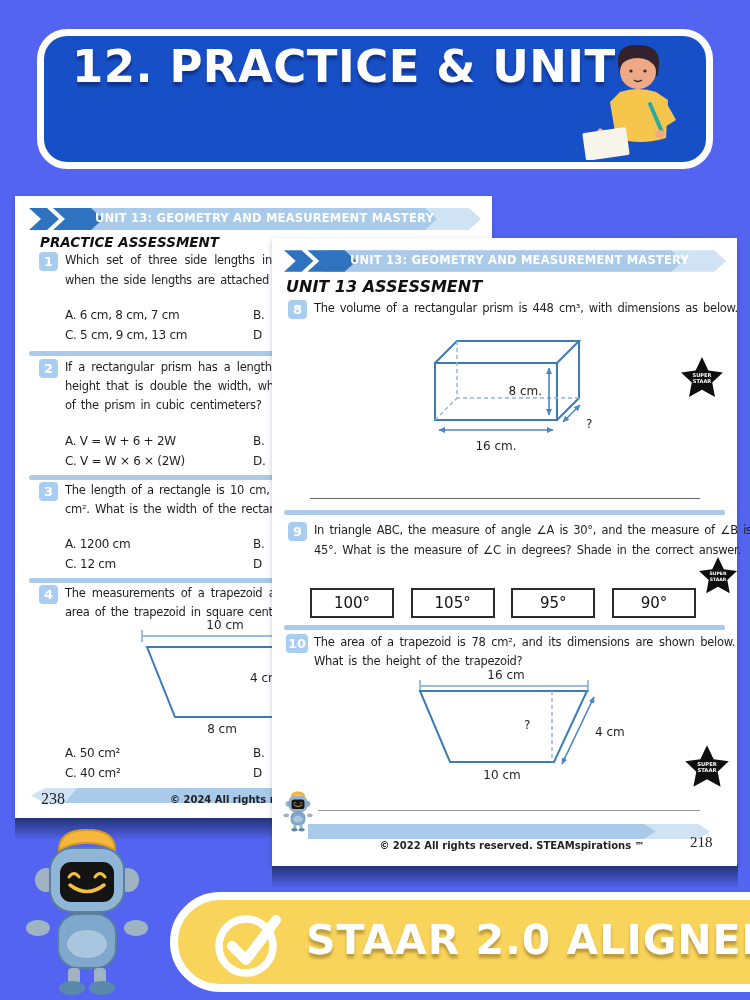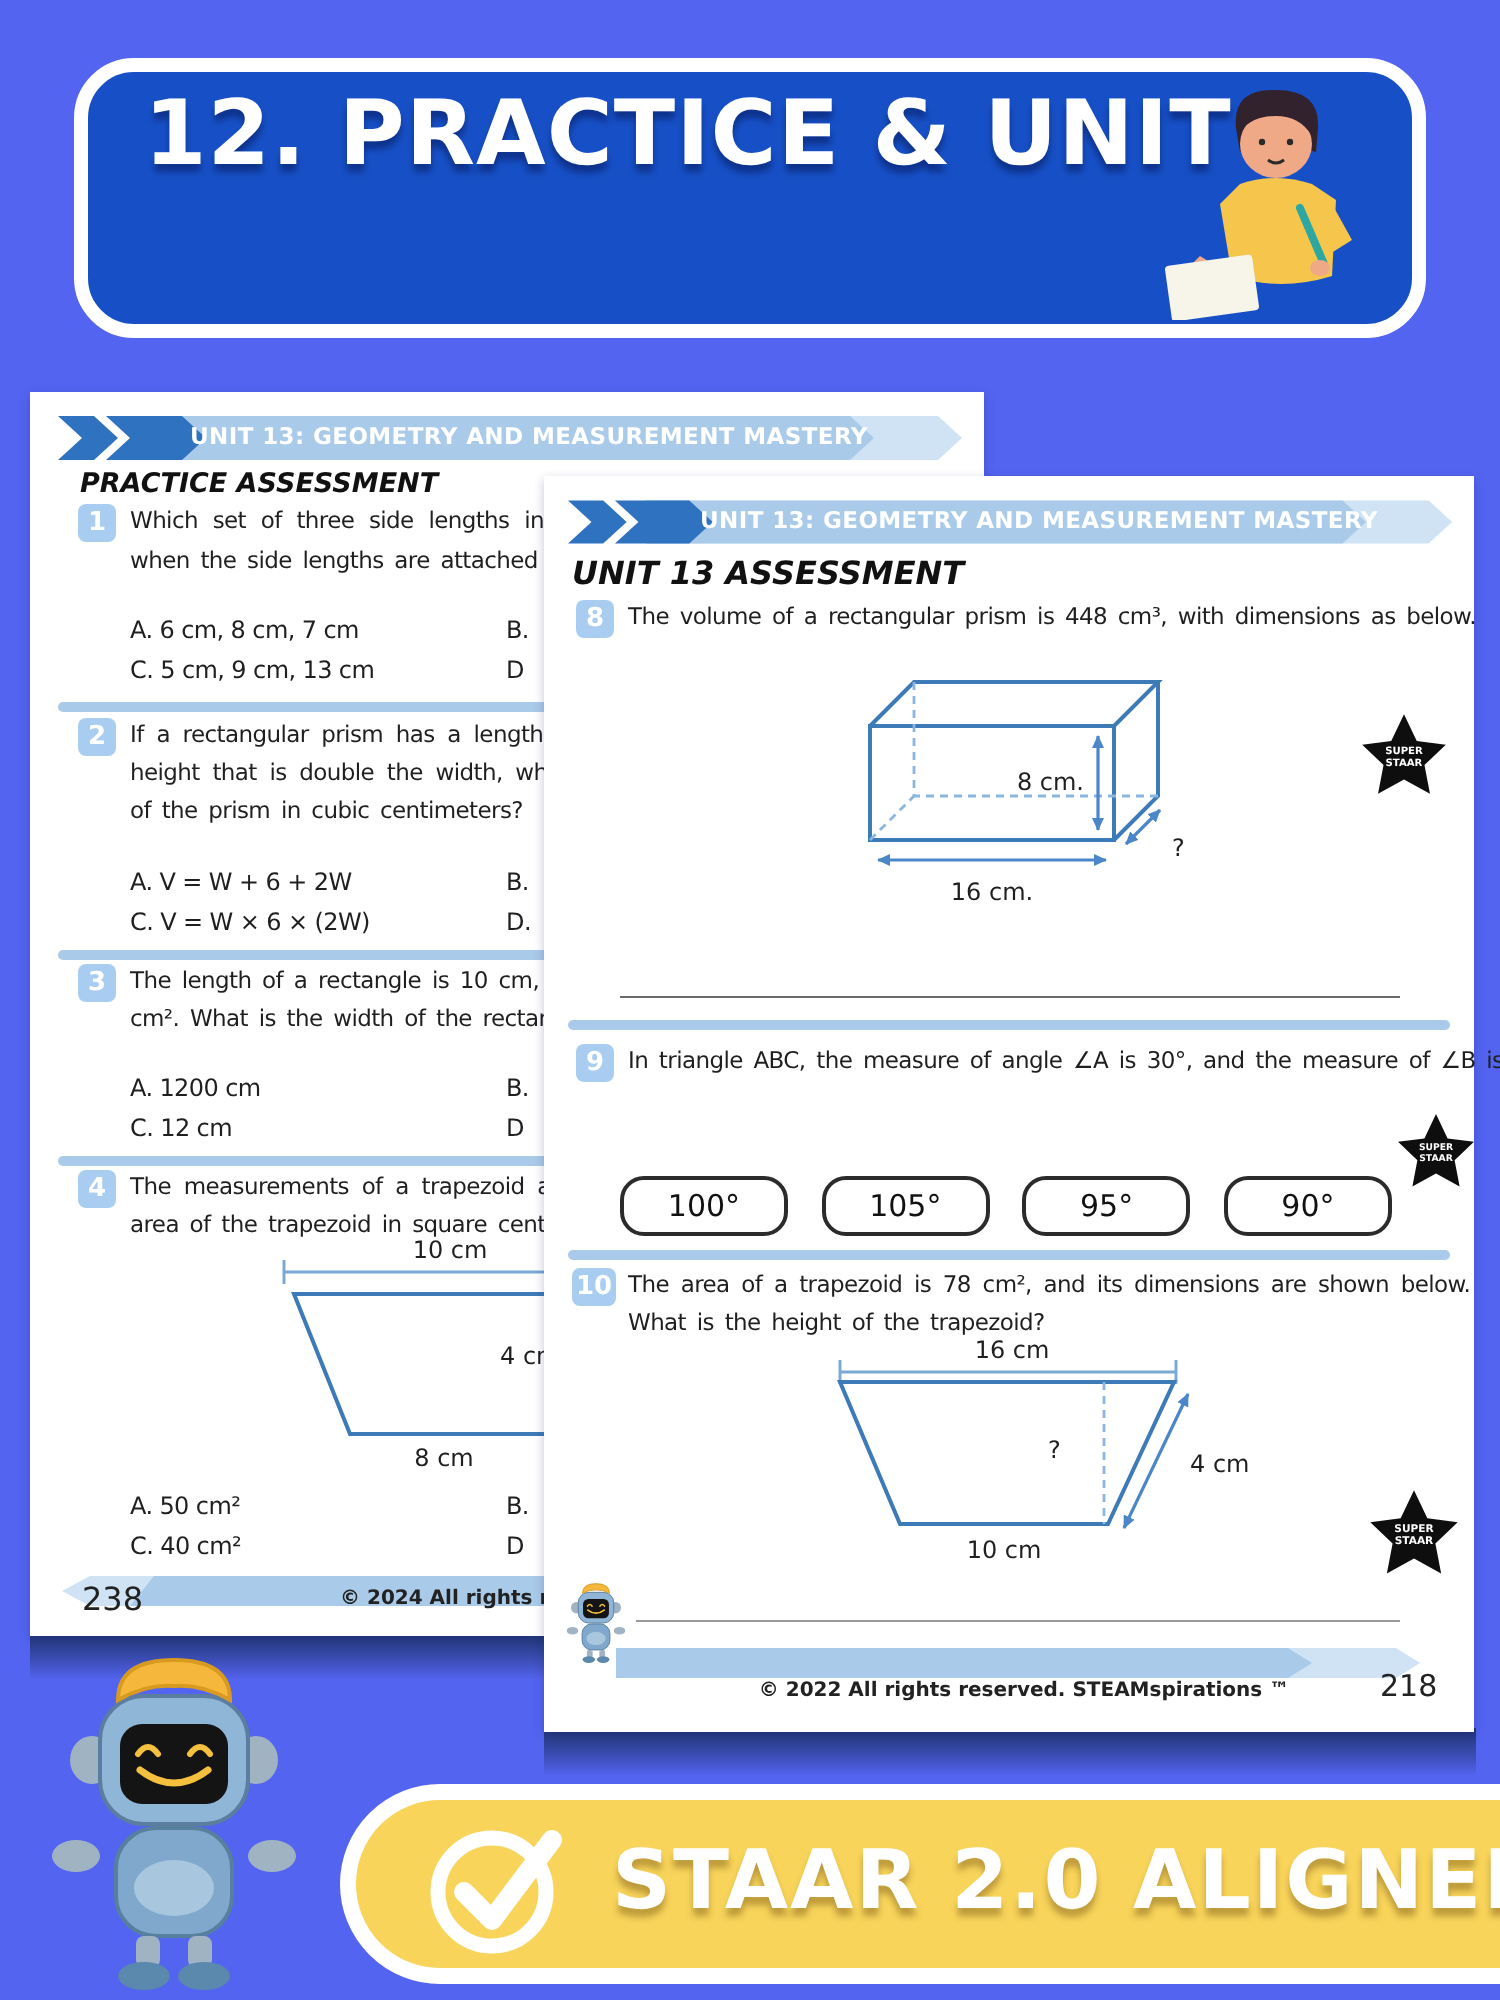--- a/index.html
+++ b/index.html
@@ -29,29 +29,29 @@
   .sec-title{position:absolute;font-style:italic;font-weight:bold;color:#111;}
   .q-badge{position:absolute;min-width:19px;height:19px;padding:0 2px;background:#a9cdf0;
     border-radius:4px;color:#fff;font-weight:bold;font-size:13px;line-height:19px;
     text-align:center;box-sizing:border-box;}
   .q-line{position:absolute;font-size:11.5px;letter-spacing:-.3px;color:#1f1f1f;
     white-space:nowrap;word-spacing:2px;}
   .ans{position:absolute;font-size:12px;letter-spacing:-.3px;color:#1f1f1f;white-space:nowrap;}
   .divider{position:absolute;height:5px;background:#a9cbe9;border-radius:3px;}
   .blank-line{position:absolute;border-top:1.5px solid #6b6b6b;}
   .thin-line{position:absolute;border-top:1px solid #999;}
-  .pagenum{position:absolute;font-size:16px;color:#222;}
+  .pagenum{position:absolute;font-size:16px;color:#222;font-family:Liberation Serif, serif;}
   .copy{position:absolute;font-size:10px;font-weight:bold;color:#222;white-space:nowrap;}
   .d-label{font-size:12px;fill:#1f1f1f;font-family:"DejaVu Sans",sans-serif;}
   .star{position:absolute;}
   .star-t{font-size:4.6px;fill:#fff;text-anchor:middle;font-weight:bold;
     font-family:"DejaVu Sans",sans-serif;}
   .opt-row{position:absolute;left:38px;top:350px;width:386px;display:flex;
     justify-content:space-between;}
-  .opt-box{width:80px;height:26px;border:2px solid #2b2b2b;border-radius:12px;
+  .opt-box{width:80px;height:26px;border:2px solid #2b2b2b;border-radius:0;
     display:flex;align-items:center;justify-content:center;font-size:15px;color:#111;
     background:#fff;}
 
   
   .bottom-banner{position:absolute;left:170px;top:892px;width:620px;height:84px;
     background:#f8d45a;border:8px solid #fff;border-radius:50px;z-index:6;}
   .bb-label{position:absolute;left:128px;top:16px;color:#fff;font-weight:bold;
     font-size:41px;letter-spacing:1px;text-shadow:0 4px 3px rgba(80,50,0,.35);
     white-space:nowrap;}
   .check{position:absolute;left:26px;top:2px;}
@@ -196,20 +196,21 @@
         <text class="star-t" x="20" y="19">SUPER</text>
         <text class="star-t" x="20" y="24.5">STAAR</text>
       </svg>
     </div>
 
     <div class="blank-line" style="left:38px;top:260px;width:390px"></div>
     <div class="divider" style="left:12px;top:272px;width:441px"></div>
 
     <div class="q-badge" style="left:16px;top:284px">9</div>
     <div class="q-line" style="left:42px;top:285px">In triangle ABC, the measure of angle ∠A is 30°, and the measure of ∠B is</div>
+    <div class="q-line" style="left:42px;top:305px">45°. What is the measure of ∠C in degrees? Shade in the correct answer.</div>
     <div class="star" style="left:426px;top:318px">
       <svg width="40" height="40" viewBox="0 0 40 40">
         <polygon points="20,1 25.8,13.2 39,14.9 29.3,24.1 31.8,37.2 20,30.7 8.2,37.2 10.7,24.1 1,14.9 14.2,13.2" fill="#0e0e0e"></polygon>
         <text class="star-t" x="20" y="19">SUPER</text>
         <text class="star-t" x="20" y="24.5">STAAR</text>
       </svg>
     </div>
     <div class="opt-row">
       <div class="opt-box">100°</div>
       <div class="opt-box">105°</div>

